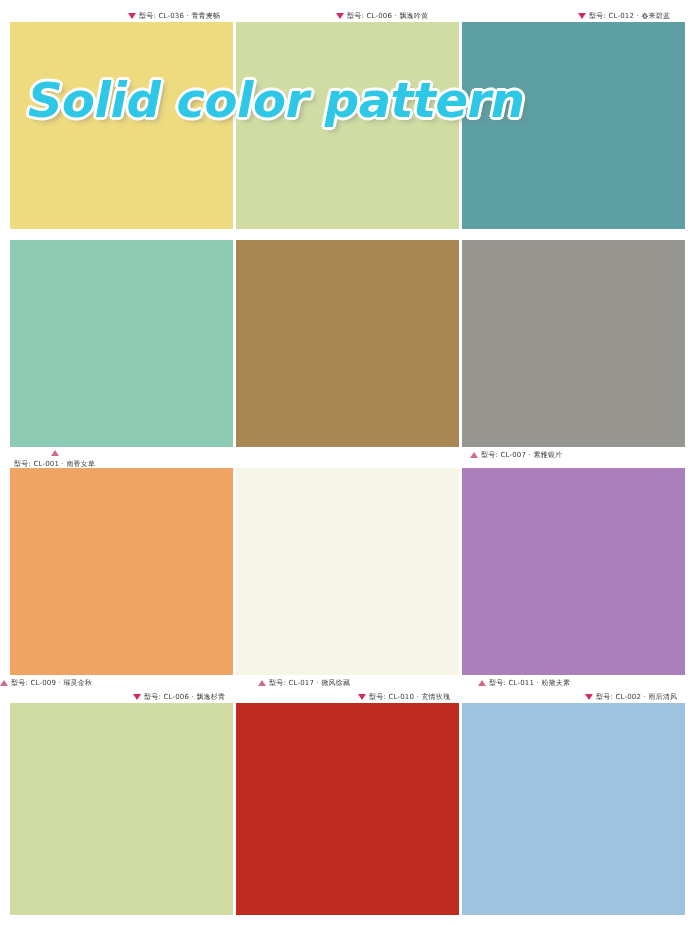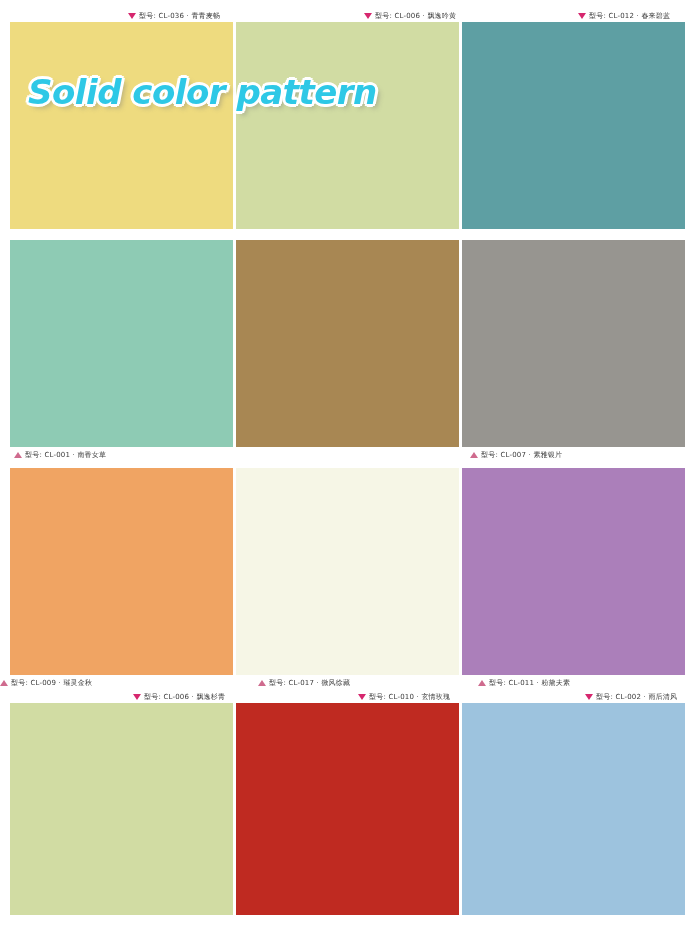--- a/index.html
+++ b/index.html
@@ -41,21 +41,21 @@
 
   
   .swatch{
     position:absolute;
   }
 
   
   .title{
     position:absolute;
     left:28px; top:72px;
-    font-size:34px;
+    font-size:48px;
     font-weight:bold;
     font-style:italic;
     color:#2ec8e6;
     letter-spacing:-0.5px;
     font-family:"DejaVu Sans", sans-serif;
     text-shadow:
       -2px -2px 0 #ffffff,
        2px -2px 0 #ffffff,
       -2px  2px 0 #ffffff,
        2px  2px 0 #ffffff,
@@ -86,34 +86,34 @@
 <body>
 
 <div class="page">
 
   <div class="label" style="left:128px; top:11px;">
     <span class="tri tri-down"></span>
     <span class="label-text">型号: CL-036 · 青青麦畅</span>
   </div>
   <div class="swatch" style="left:10px; top:22px; width:223px; height:207px; background:#eedb7f;"></div>
 
-  <div class="label" style="left:364px; top:11px;">
+  <div class="label" style="left:336px; top:11px;">
     <span class="tri tri-down"></span>
     <span class="label-text">型号: CL-006 · 飘逸吟黄</span>
   </div>
   <div class="swatch" style="left:236px; top:22px; width:223px; height:207px; background:#d1dca3;"></div>
 
   <div class="label" style="left:578px; top:11px;">
     <span class="tri tri-down"></span>
     <span class="label-text">型号: CL-012 · 春来碧蓝</span>
   </div>
   <div class="swatch" style="left:462px; top:22px; width:223px; height:207px; background:#5e9fa3;"></div>
 
   <div class="swatch" style="left:10px; top:240px; width:223px; height:207px; background:#8ecbb4;"></div>
-  <div class="label" style="left:14px; top:450px;">
+  <div class="label" style="left:14px; top:450px;flex-direction:column;">
     <span class="tri tri-up"></span>
     <span class="label-text">型号: CL-001 · 南香女草</span>
   </div>
 
   <div class="swatch" style="left:236px; top:240px; width:223px; height:207px; background:#a88753;"></div>
   <div class="label" style="left:243px; top:450px;margin-top:27px;">
     <span class="tri tri-up"></span>
     <span class="label-text">型号: CL-013 · 香槟金</span>
   </div>
 

